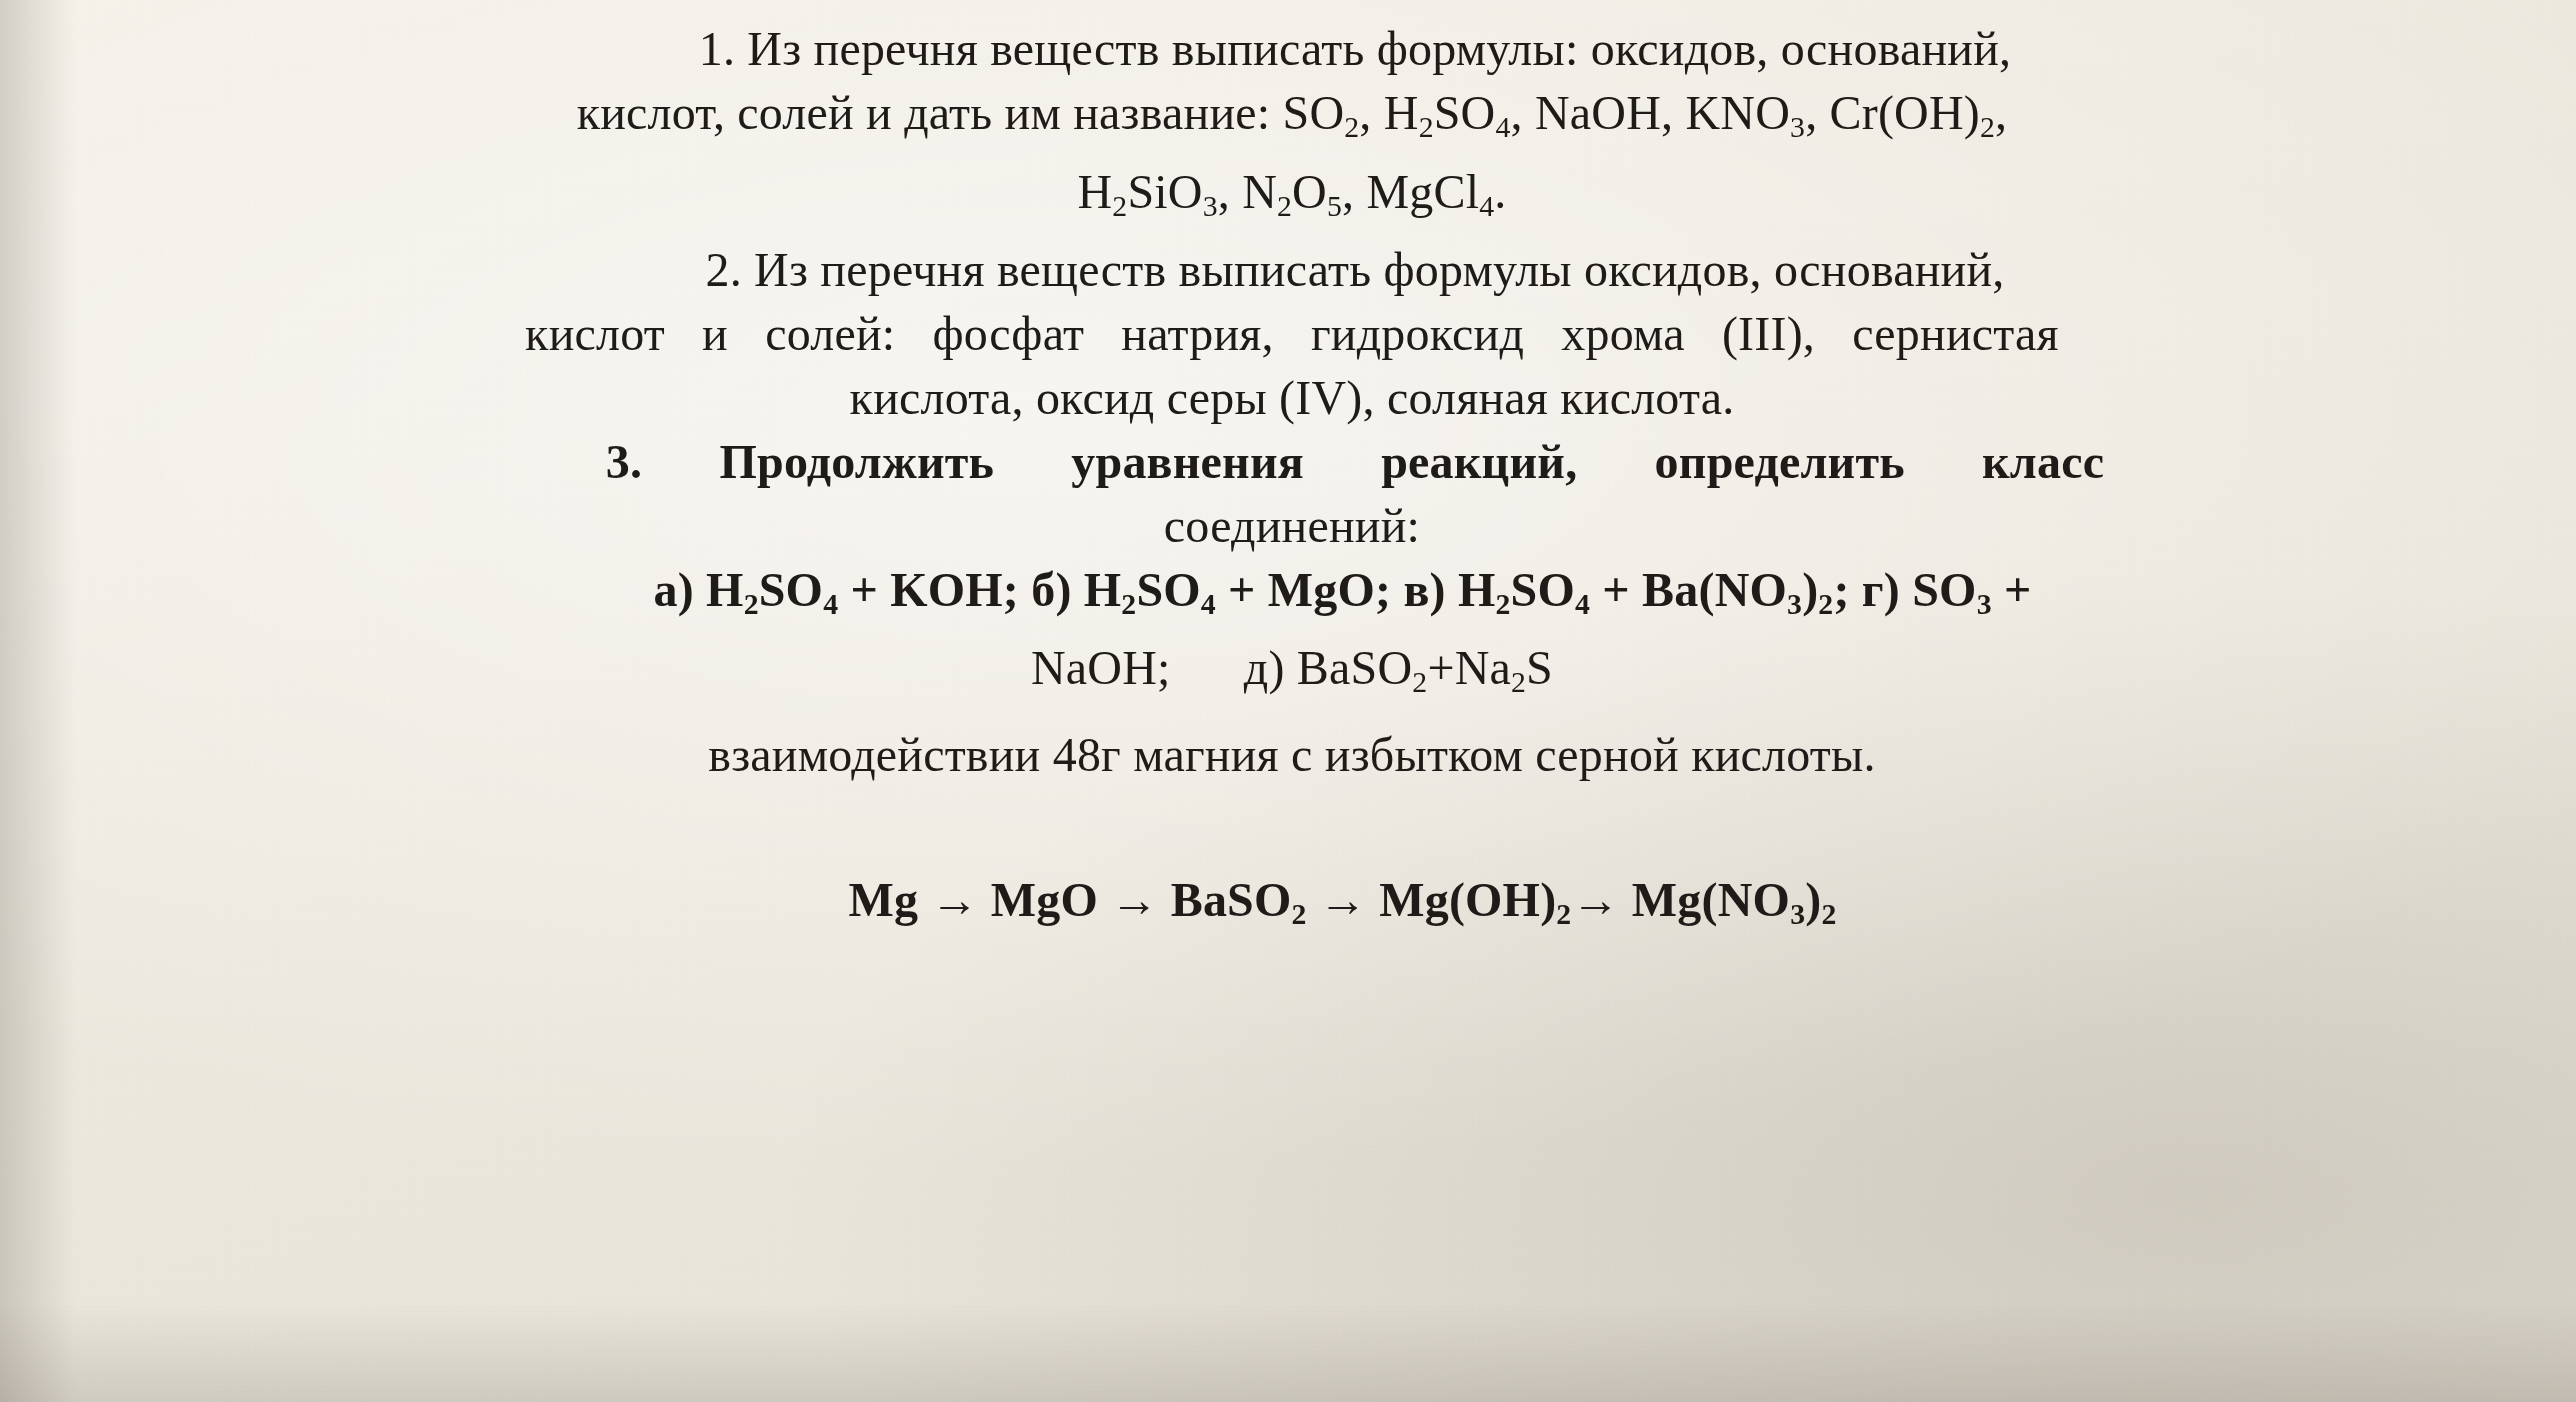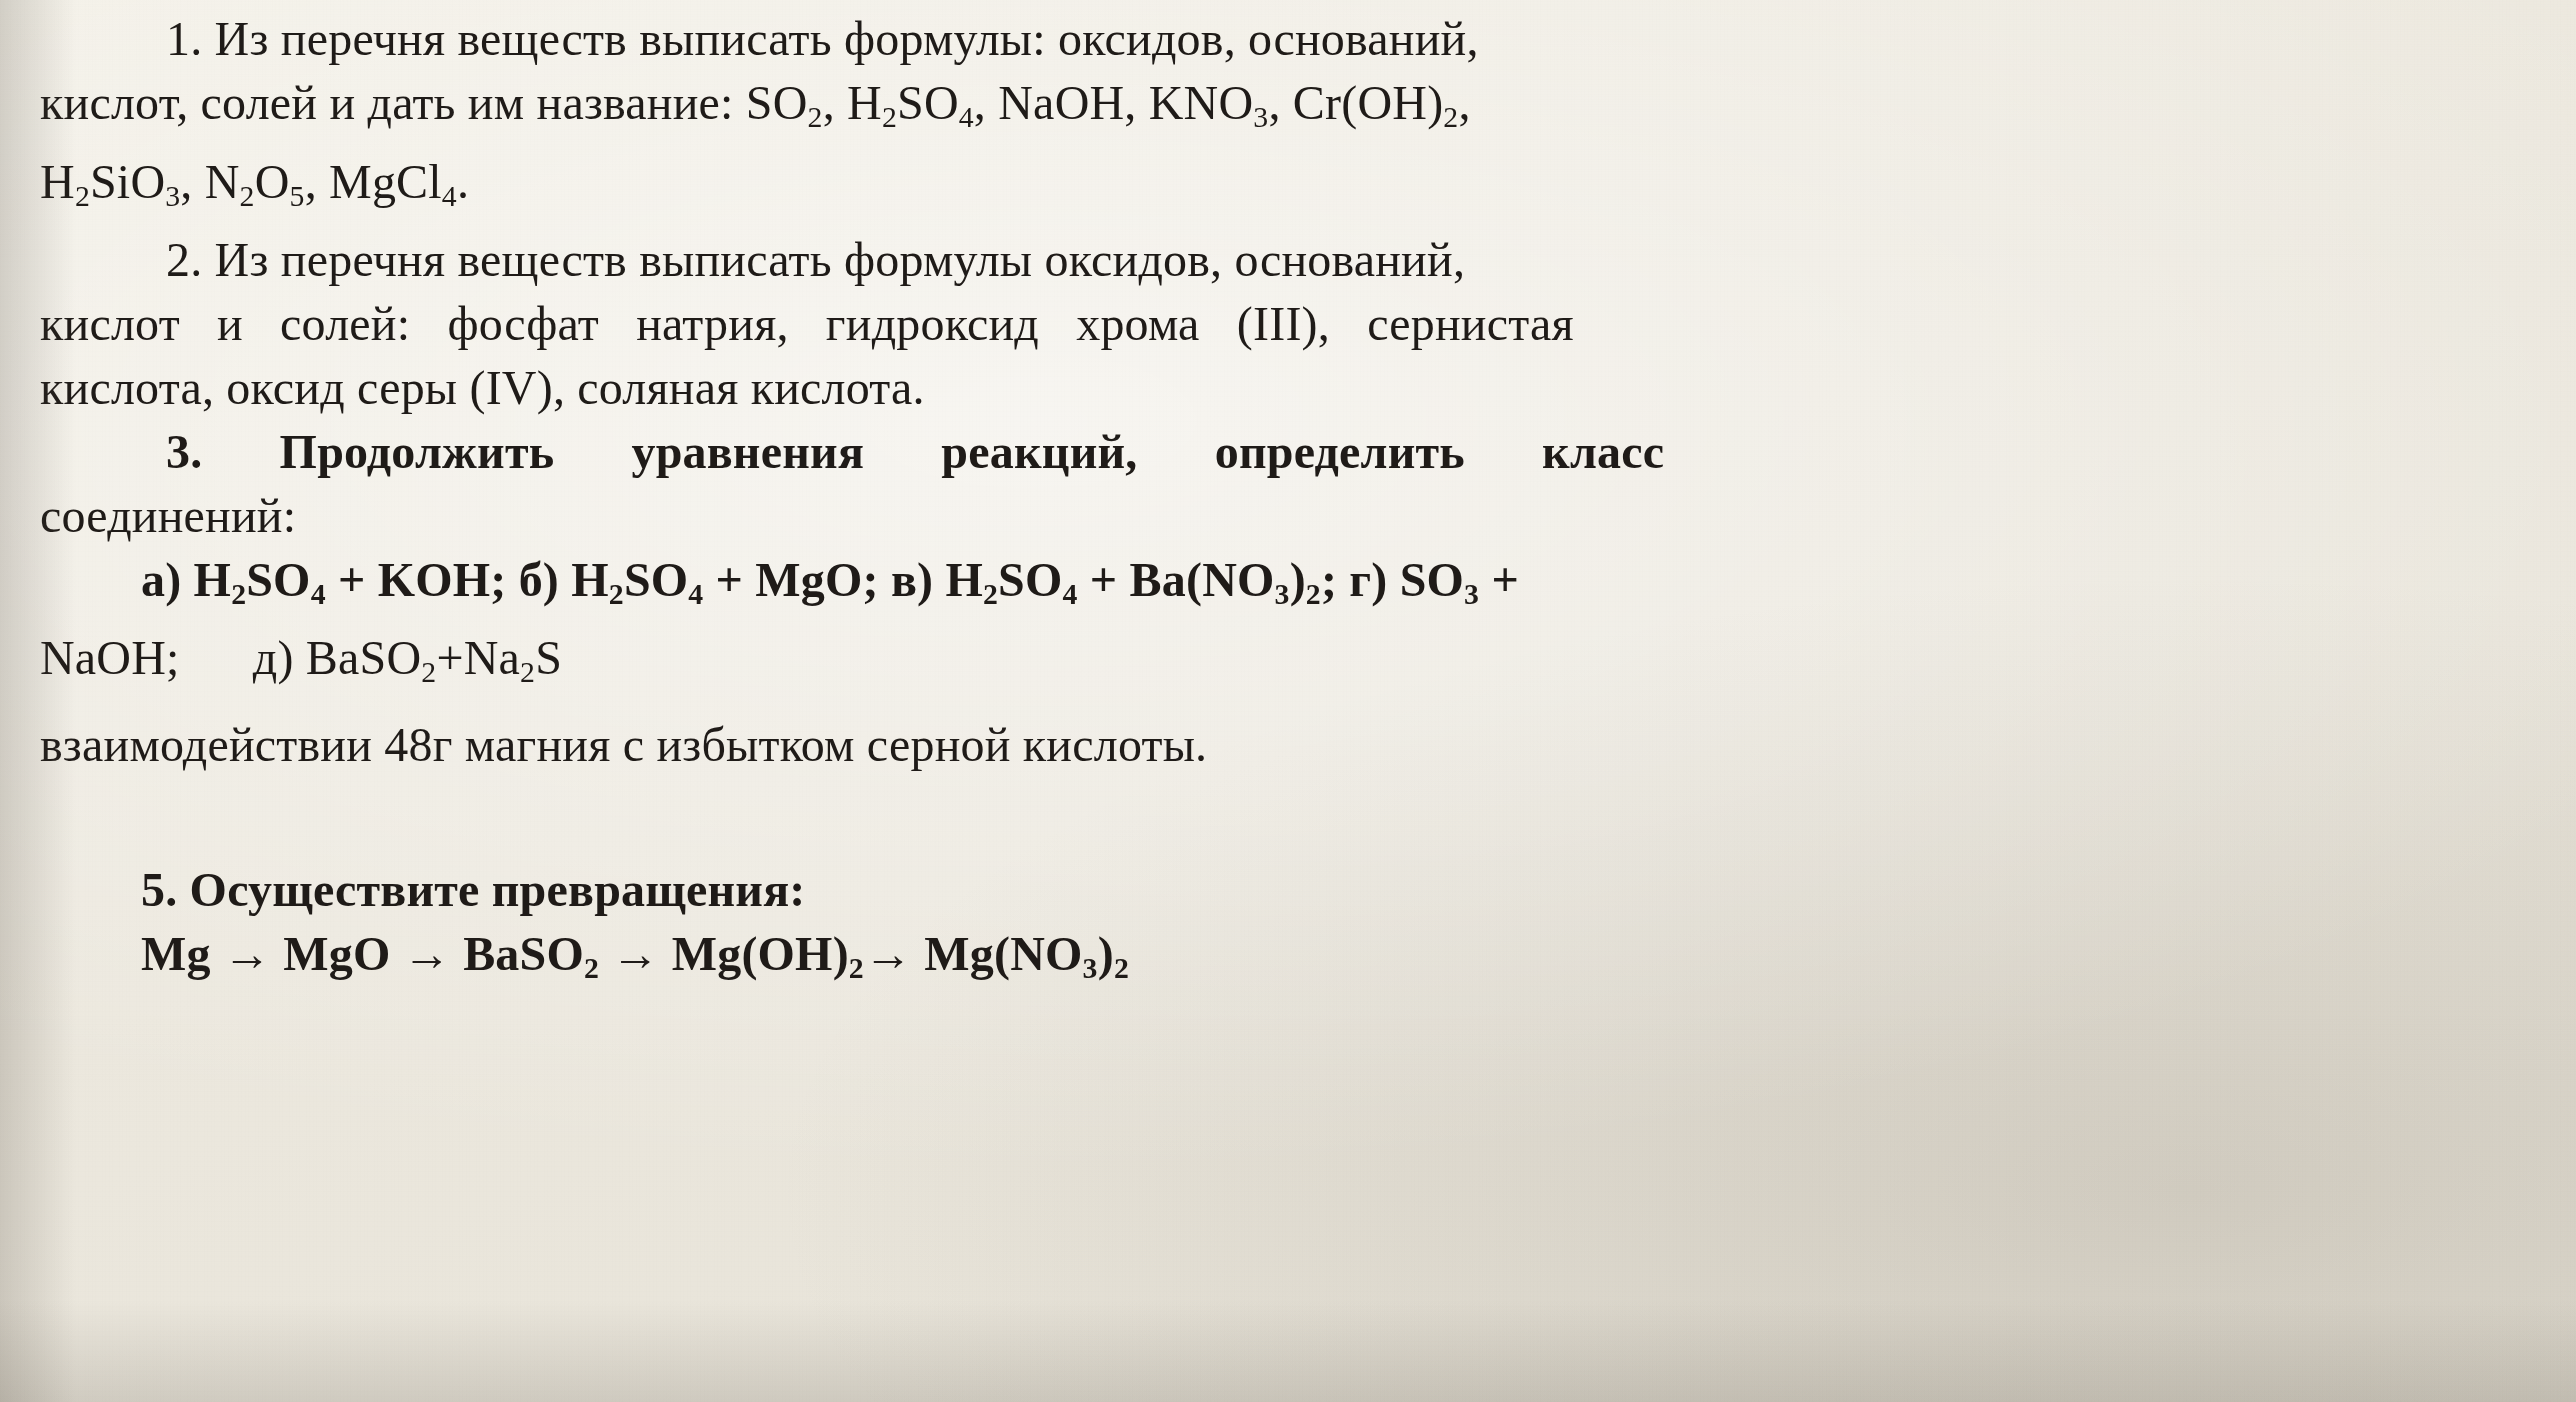--- a/index.html
+++ b/index.html
@@ -41,22 +41,23 @@
   }
   .shadow-bottom {
     position: absolute;
     left: 0; right: 0; bottom: 0; height: 101px;
     background: linear-gradient(0deg, rgba(90,82,70,0.18), rgba(90,82,70,0));
     pointer-events: none;
   }
 
   .page {
     position: relative;
-    padding: 4px 32px 0 40px;
+    padding: 14px 32px 0 40px;
     box-sizing: border-box;
+    text-align: center;
   }
 
   .line {
     font-size: 48px;
     line-height: 64px;
     letter-spacing: 0.2px;
     white-space: pre-wrap;
   }
   .indent {
     text-indent: 126px;
@@ -114,21 +115,20 @@
 
   <div class="gap-sm"></div>
 
   <div>
     <div class="line">взаимодействии 48г магния с избытком серной кислоты.</div>
   </div>
 
   <div class="gap-lg"></div>
 
   <div>
-    <div class="line indent-small">5. Осуществите превращения:</div>
     <div class="line indent-small"><span>Mg → MgO → BaSO</span><sub>2</sub><span> → Mg(OH)</span><sub>2</sub><span>→ Mg(NO</span><sub>3</sub><span>)</span><sub>2</sub></div>
   </div>
 
 </div>
 
 <div class="shadow-left"></div>
 <div class="shadow-bottom"></div>
 
 
 </body></html>

